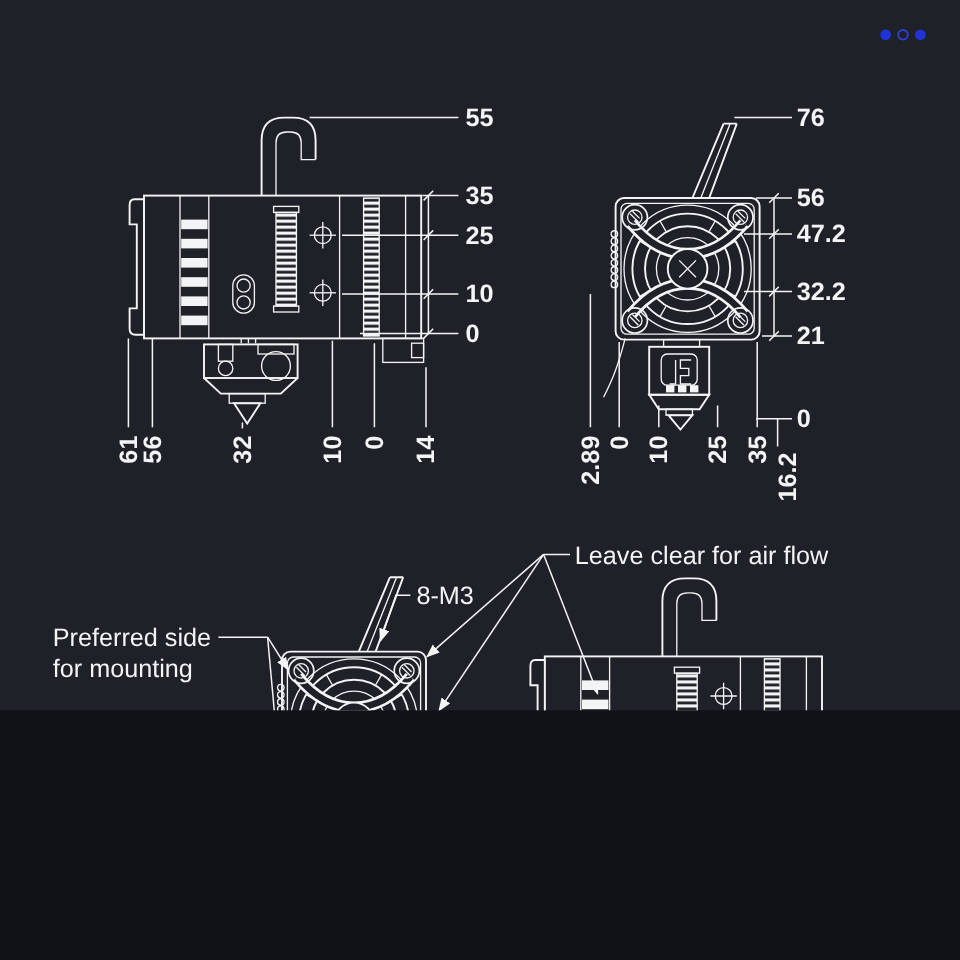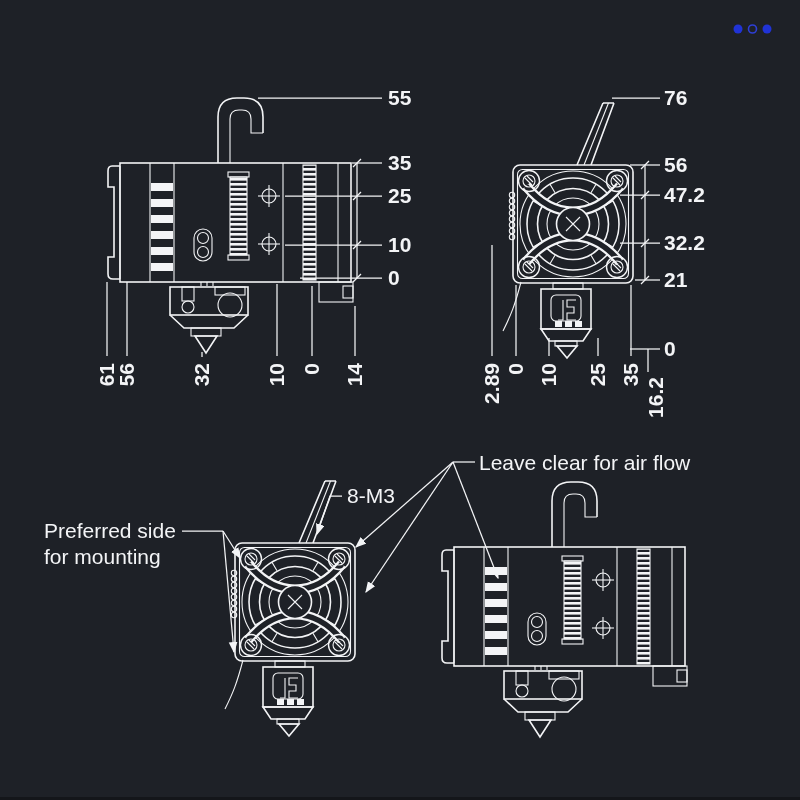--- a/index.html
+++ b/index.html
@@ -1,16 +1,16 @@
 <!DOCTYPE html>
 <html><head>
 <meta charset="utf-8">
 <style>
   html,body{margin:0;padding:0;background:#101217;}
-  .screen{position:relative;width:800px;height:800px;background:#1e2127;overflow:hidden;
+  .screen{position:relative;width:800px;height:592px;background:#1e2127;overflow:hidden;
           font-family:"Liberation Sans",sans-serif;}
   svg{position:absolute;left:0;top:0;}
   svg text{font-family:"Liberation Sans",sans-serif;font-weight:600;font-size:21px;fill:#f3f4f6;}
   svg text.callout{font-weight:500;}
   .thin{stroke-width:1.1;}
   .dimline{stroke-width:1.25;}
   .bgstroke{stroke:#1e2127;}
 </style>
 </head>
 <body>

